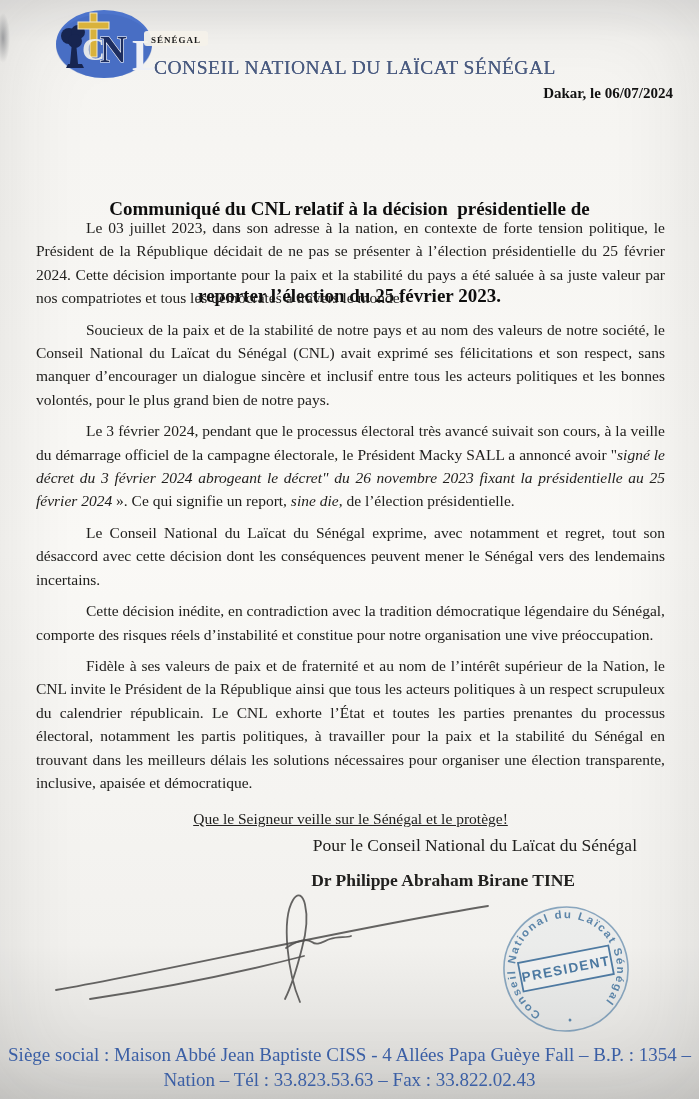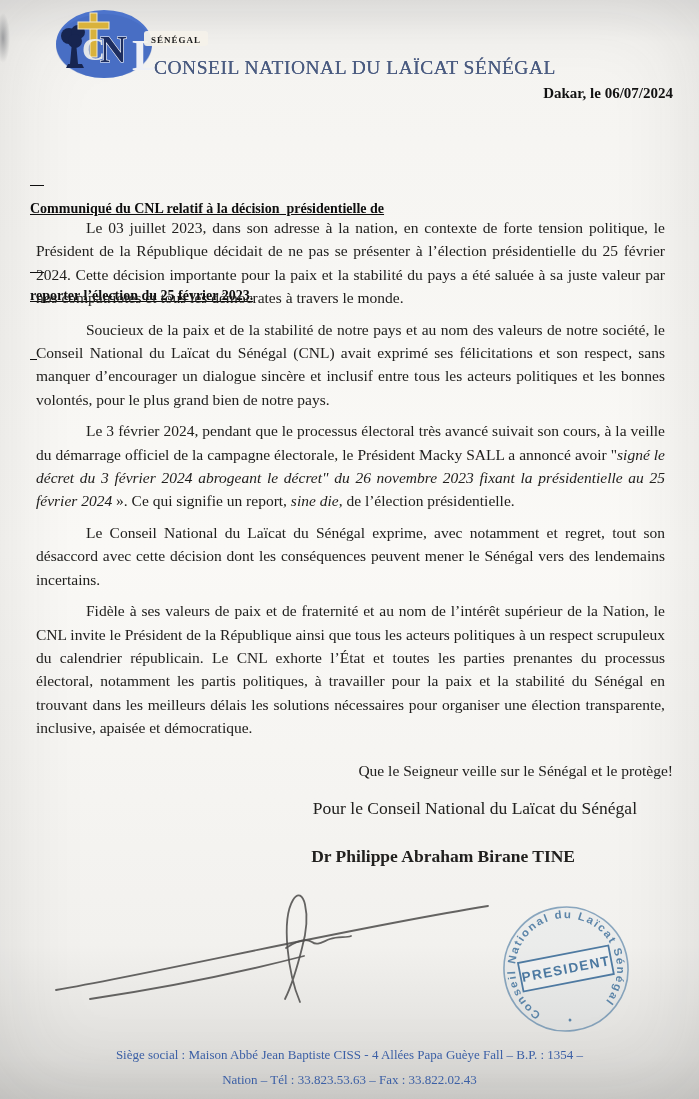--- a/index.html
+++ b/index.html
@@ -11,44 +11,44 @@
   .vignette{position:absolute;inset:0;box-shadow:inset 0 0 90px rgba(40,40,45,.12);pointer-events:none;}
   .smudge{position:absolute;left:-4px;top:13px;width:14px;height:50px;
     background:radial-gradient(closest-side,rgba(85,88,95,.5),rgba(85,88,95,0));}
 
   .logo{position:absolute;top:8px;left:52px;width:158px;height:74px;}
 
   .org-name{position:absolute;top:57px;left:118px;width:474px;text-align:center;
     font-size:19.5px;letter-spacing:.5px;color:#4a5b80;text-shadow:0 0 .5px #4a5b80;}
   .date-line{position:absolute;top:85px;right:26px;font-size:15px;font-weight:700;color:#121212;}
 
-  .doc-title{position:absolute;top:136px;left:30px;right:30px;text-align:left;
-    font-weight:700;font-size:14px;line-height:29px;color:#0e0e0e;white-space:pre-wrap;text-decoration:underline;}
+  .doc-title{position:absolute;top:136px;left:30px;right:30px;text-align:center;
+    font-weight:700;font-size:19px;line-height:29px;color:#0e0e0e;white-space:pre-wrap;}
 
   .content{position:absolute;top:208px;left:28px;width:645px;
     font-size:15.5px;line-height:23.4px;text-align:justify;color:#21201e;}
   .para{margin:8px;text-indent:50px;}
   .it{font-style:italic;}
-  .closing{margin-top:18px;line-height:26px;text-align:right;}
+  .closing{margin-top:12px;line-height:26px;text-align:center;text-decoration:underline;}
   .closing-l2{font-weight:700;}
-  .for-line{margin-top:13px;text-align:right;padding-right:36px;font-size:17.5px;text-indent:0;}
-  .signer{margin-top:25px;text-align:right;padding-right:98px;font-size:17.5px;font-weight:700;text-indent:0;}
+  .for-line{margin-top:2px;text-align:right;padding-right:36px;font-size:17.5px;text-indent:0;}
+  .signer{margin-top:11px;text-align:right;padding-right:98px;font-size:17.5px;font-weight:700;text-indent:0;}
 
   .signature{position:absolute;left:50px;top:886px;width:448px;height:122px;}
   .signature path{fill:none;stroke:#504f4d;stroke-width:1.8;stroke-linecap:round;opacity:.88;}
 
   .stamp{position:absolute;left:490px;top:896px;width:152px;height:148px;}
   .ringtext{font-family:"Liberation Sans","DejaVu Sans",sans-serif;font-size:11px;font-weight:700;
     letter-spacing:1.6px;fill:#44749e;opacity:.85;}
   .stamp-center{font-family:"Liberation Sans","DejaVu Sans",sans-serif;font-size:13.5px;font-weight:700;
     letter-spacing:1.4px;fill:#3e6e9a;opacity:.92;}
   .stamp-bullet{font-size:12px;fill:#44749e;opacity:.85;}
 
   .doc-footer{position:absolute;top:1043px;left:0;right:0;text-align:center;
-    color:#3b5fa5;font-size:13px;line-height:24.5px;}
+    color:#3b5fa5;font-size:19px;line-height:24.5px;}
 
   
   .logo text{font-family:"Liberation Serif","DejaVu Serif",serif;}
 </style>
 </head>
 <body>
 
 <div class="page">
   <div class="vignette"></div>
   <div class="smudge"></div>
@@ -84,20 +84,21 @@
     <div>Communiqué du CNL relatif à la décision  présidentielle de</div>
     <div>reporter l’élection du 25 février 2023.</div>
   </div>
 
   <div class="content">
     <div>
         <p class="para"><span>Le 03 juillet 2023, dans son adresse à la nation, en contexte de forte tension politique, le Président de la République décidait de ne pas se présenter à l’élection présidentielle du 25 février 2024. Cette décision importante pour la paix et la stabilité du pays a été saluée à sa juste valeur par nos compatriotes et tous les démocrates à travers le monde.</span></p>
         <p class="para"><span>Soucieux de la paix et de la stabilité de notre pays et au nom des valeurs de notre société, le Conseil National du Laïcat du Sénégal (CNL) avait exprimé ses félicitations et son respect, sans manquer d’encourager un dialogue sincère et inclusif entre tous les acteurs politiques et les bonnes volontés, pour le plus grand bien de notre pays.</span></p>
         <p class="para"><span>Le 3 février 2024, pendant que le processus électoral très avancé suivait son cours, à la veille du démarrage officiel de la campagne électorale, le Président Macky SALL  a annoncé avoir "</span><span class="it">signé le décret du 3 février 2024 abrogeant le décret" du 26 novembre 2023 fixant la présidentielle au 25 février 2024</span><span> ». Ce qui signifie un report, </span><span class="it">sine die</span><span>, de l’élection présidentielle.</span></p>
         <p class="para"><span>Le Conseil National du Laïcat du Sénégal exprime, avec notamment et regret, tout son désaccord avec cette décision dont les conséquences peuvent mener le Sénégal vers des lendemains incertains.</span></p>
+        <p class="para"><span>Cette décision inédite, en contradiction avec la tradition démocratique légendaire du Sénégal, comporte des risques réels  d’instabilité et constitue pour notre organisation une vive préoccupation.</span></p>
         <p class="para"><span>Fidèle à ses valeurs de paix et de fraternité  et au nom de l’intérêt supérieur de la Nation, le CNL invite le Président de la République ainsi que tous les acteurs politiques à un respect scrupuleux du calendrier républicain. Le CNL exhorte l’État et toutes les parties prenantes du processus électoral, notamment les partis politiques, à travailler pour la paix et la stabilité du Sénégal en trouvant dans les meilleurs délais les solutions nécessaires pour organiser une élection transparente, inclusive, apaisée et démocratique.</span></p>
       </div>
     <div class="closing">
       <div>Que le Seigneur veille sur le Sénégal et le protège!</div>
     </div>
     <div class="for-line">Pour le Conseil National du Laïcat du Sénégal</div>
     <div class="signer">Dr  Philippe Abraham Birane TINE</div>
   </div>
 
   <svg class="signature" viewBox="0 0 448 122" aria-hidden="true">

